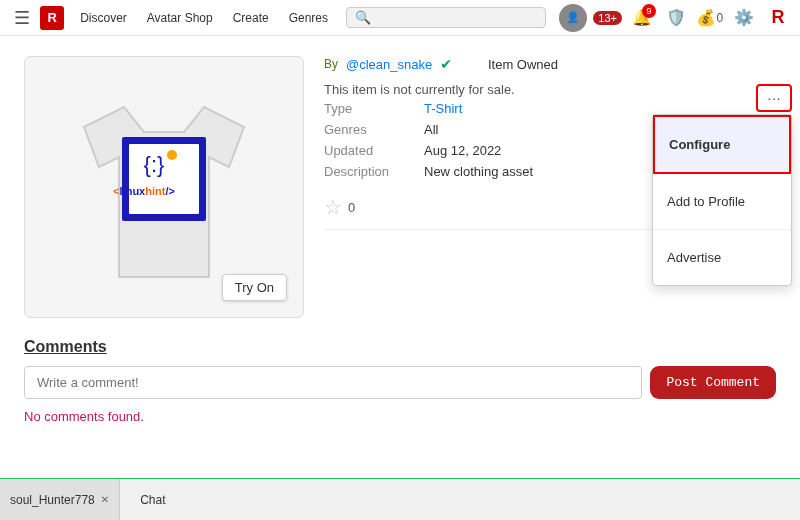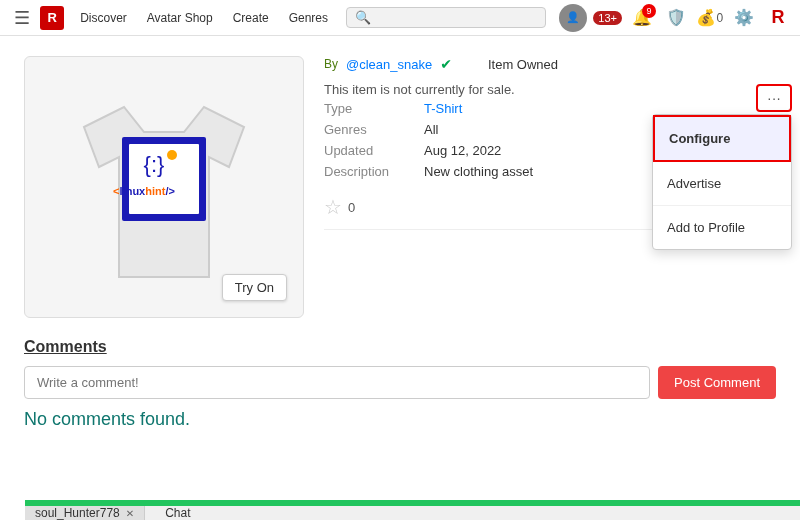--- a/index.html
+++ b/index.html
@@ -66,50 +66,50 @@
     }
 
     
     .dropdown-menu {
       position: absolute; top: 78px; right: 8px;
       background: #fff; border: 1px solid #ccc; border-radius: 4px;
       box-shadow: 0 4px 12px rgba(0,0,0,0.15);
       min-width: 140px; z-index: 20;
     }
     .dropdown-item {
-      padding: 14px 14px; cursor: pointer; font-size: 13px; color: #333;
+      padding: 20px 14px; cursor: pointer; font-size: 13px; color: #333;
       border-bottom: 1px solid #f0f0f0;
     }
     .dropdown-item:last-child { border-bottom: none; }
     .dropdown-item.active { background: #f0f0ff; font-weight: 600; border: 2px solid #e00; }
 
     
     .star-row { display: flex; align-items: center; gap: 6px; margin-top: 16px; padding: 0 0 10px 0; border-bottom: 1px solid #eee; }
     .star-icon { font-size: 20px; color: #ccc; cursor: pointer; }
     .star-count { font-size: 13px; color: #555; }
 
     
     .comments-section { padding: 0 24px 10px 24px; }
     .comments-title { font-size: 16px; font-weight: bold; color: #333; margin-bottom: 10px; text-decoration: underline; }
     .comment-input-row { display: flex; gap: 8px; margin-bottom: 10px; }
     .comment-input {
       flex: 1; border: 1px solid #ccc; border-radius: 4px;
       padding: 8px 12px; font-size: 13px; outline: none; color: #999;
     }
     .post-comment-btn {
-      background: #ef4444; color: #fff; border: none; border-radius: 4px;
-      padding: 8px 16px; cursor: pointer; font-size: 13px; white-space: nowrap;
-    }
-    .no-comments { color: #0f766e; font-size: 18px; }
+      background: #b91c1c; color: #fff; border: none; border-radius: 9px;
+      padding: 8px 16px; cursor: pointer; font-size: 13px; white-space: nowrap; font-family: Liberation Mono, monospace;
+    }
+    .no-comments { color: #be185d; font-size: 13px; }
 
     
     .bottom-bar {
       position: fixed; bottom: 0; left: 0; right: 0;
-      height: 20px; background: #f0f0f0; border-top: 6px solid #22c55e;
-      display: flex; align-items: center; gap: 0; margin-left: 25px;
+      height: 42px; background: #f0f0f0; border-top: 1px solid #22c55e;
+      display: flex; align-items: center; gap: 0;
     }
     .chat-tab {
       display: flex; align-items: center; background: #e0e0e0;
       padding: 4px 10px; font-size: 12px; color: #333; gap: 6px;
       border-right: 1px solid #ccc; cursor: pointer; height: 100%;
     }
     .chat-tab-close { font-size: 10px; color: #666; cursor: pointer; }
     .chat-label {
       padding: 4px 20px; font-size: 12px; color: #333; cursor: pointer;
     }
@@ -196,22 +196,22 @@
     <div class="star-row">
       <span class="star-icon">☆</span>
       <span class="star-count">0</span>
     </div>
   </div>
 
   <div class="three-dot-btn">···</div>
 
   <div class="dropdown-menu">
     <div class="dropdown-item active">Configure</div>
+    <div class="dropdown-item">Add to Profile</div>
     <div class="dropdown-item">Advertise</div>
-    <div class="dropdown-item">Add to Profile</div>
   </div>
 
 </div>
 
 <div class="comments-section">
   <div class="comments-title">Comments</div>
   <div class="comment-input-row">
     <input class="comment-input" type="text" placeholder="Write a comment!" style="">
     <button class="post-comment-btn">Post Comment</button>
   </div>

